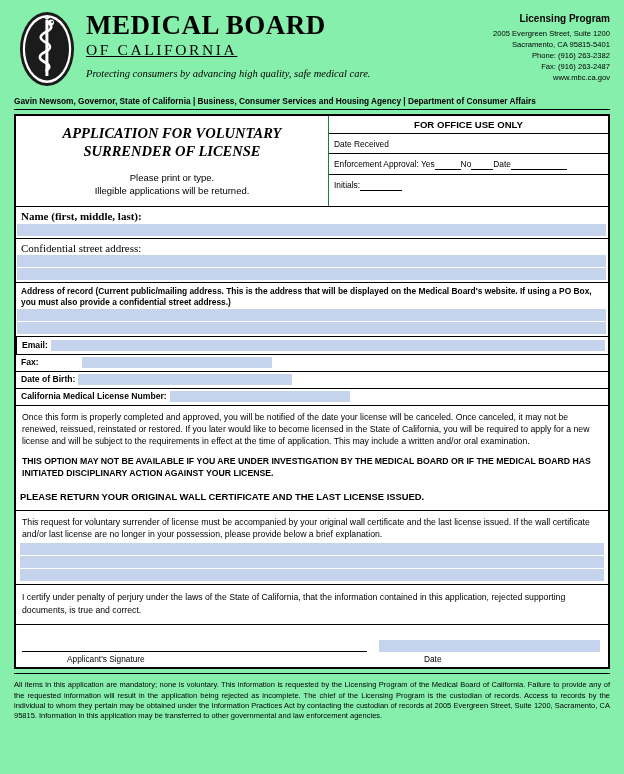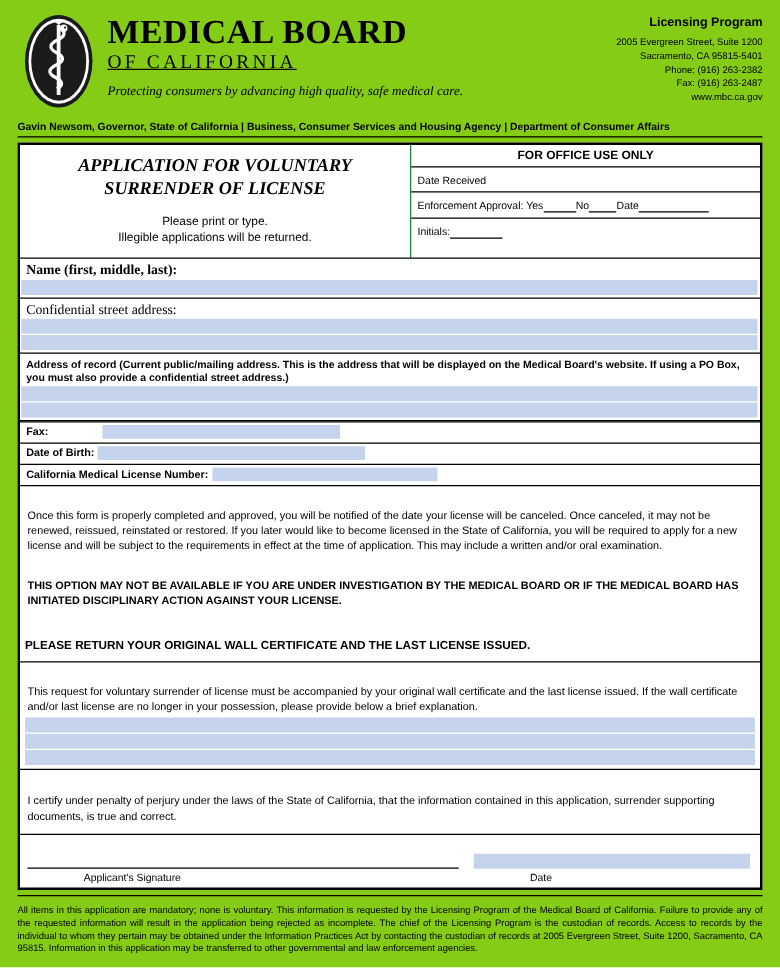--- a/index.html
+++ b/index.html
@@ -9,21 +9,21 @@
   }
   body {
     font-family: "Liberation Sans", sans-serif;
     -webkit-font-smoothing: antialiased;
   }
   #page {
     position: relative;
     width: 624px;
     height: 774px;
     overflow: hidden;
-    background: #84cc16;
+    background: #86efac;
   }
 
   
   .header {
     position: relative;
     padding: 8px 14px 2px 14px;
     display: flex;
     align-items: flex-start;
   }
   .logo-wrap {
@@ -180,21 +180,20 @@
     height: 11px;
   }
 
   
   .para {
     font-size: 8.7px;
     line-height: 1.42;
     padding: 5px 8px 5px 6px;
     color: #000;
     text-align: left;
-    margin-top: 12px;
   }
   .para.bold { font-weight: bold; }
   .para.center-bold {
     text-align: left;
     font-weight: bold;
     font-size: 9.4px;
     padding: 6px 4px 6px 4px;
   }
 
   
@@ -300,20 +299,26 @@
       <div class="fill" style="margin:1px 2px 2px 1px;"></div>
     </div>
 
     <div class="frow">
       <div class="addr-note">Address of record (Current public/mailing address. This is the address that will be displayed on the Medical Board's website.  If using a PO Box, you must also provide a confidential street address.)</div>
       <div class="fill" style="margin:1px 2px 1px 1px;"></div>
       <div class="fill" style="margin:1px 2px 2px 1px;"></div>
     </div>
 
     <div class="frow row">
+      <div class="cell bl" style="flex:1 1 auto;">
+        <div class="inline-field" style="padding:3px 0 3px 0;">
+          <span class="lbl">Email:</span>
+          <span class="box" style="flex:1 1 auto; margin-right:3px;"></span>
+        </div>
+      </div>
     </div>
 
     <div class="frow">
       <div class="inline-field" style="padding:2px 0 3px 0;gap:40px;">
         <span class="lbl">Fax:</span>
         <span class="box" style="width:190px;"></span>
       </div>
     </div>
 
     <div class="frow">
@@ -337,21 +342,21 @@
     </div>
 
     <div class="frow">
       <div class="para" style="padding-bottom:2px;">This request for voluntary surrender of license must be accompanied by your original wall certificate and the last license issued. If the wall certificate and/or last license are no longer in your possession, please provide below a brief explanation.</div>
       <div class="fill" style="margin:1px 4px 1px 4px;"></div>
       <div class="fill" style="margin:1px 4px 1px 4px;"></div>
       <div class="fill" style="margin:1px 4px 3px 4px;"></div>
     </div>
 
     <div class="frow">
-      <div class="para" style="padding:6px 8px 8px 6px;">I certify under penalty of perjury under the laws of the State of California, that the information contained in this application, surrender supporting documents, is true and correct.</div>
+      <div class="para" style="padding:6px 8px 8px 6px;">I certify under penalty of perjury under the laws of the State of California, that the information contained in this application, rejected supporting documents, is true and correct.</div>
     </div>
 
     <div class="frow">
       <div class="sig-row">
         <div class="sig-line" style="flex:0 0 345px;"></div>
         <div style="flex:0 0 12px;"></div>
         <div class="fill" style="flex:1 1 auto; height:12px; margin-right:2px;"></div>
       </div>
       <div class="sig-caption">
         <div style="flex:0 0 345px;">Applicant's Signature</div>

